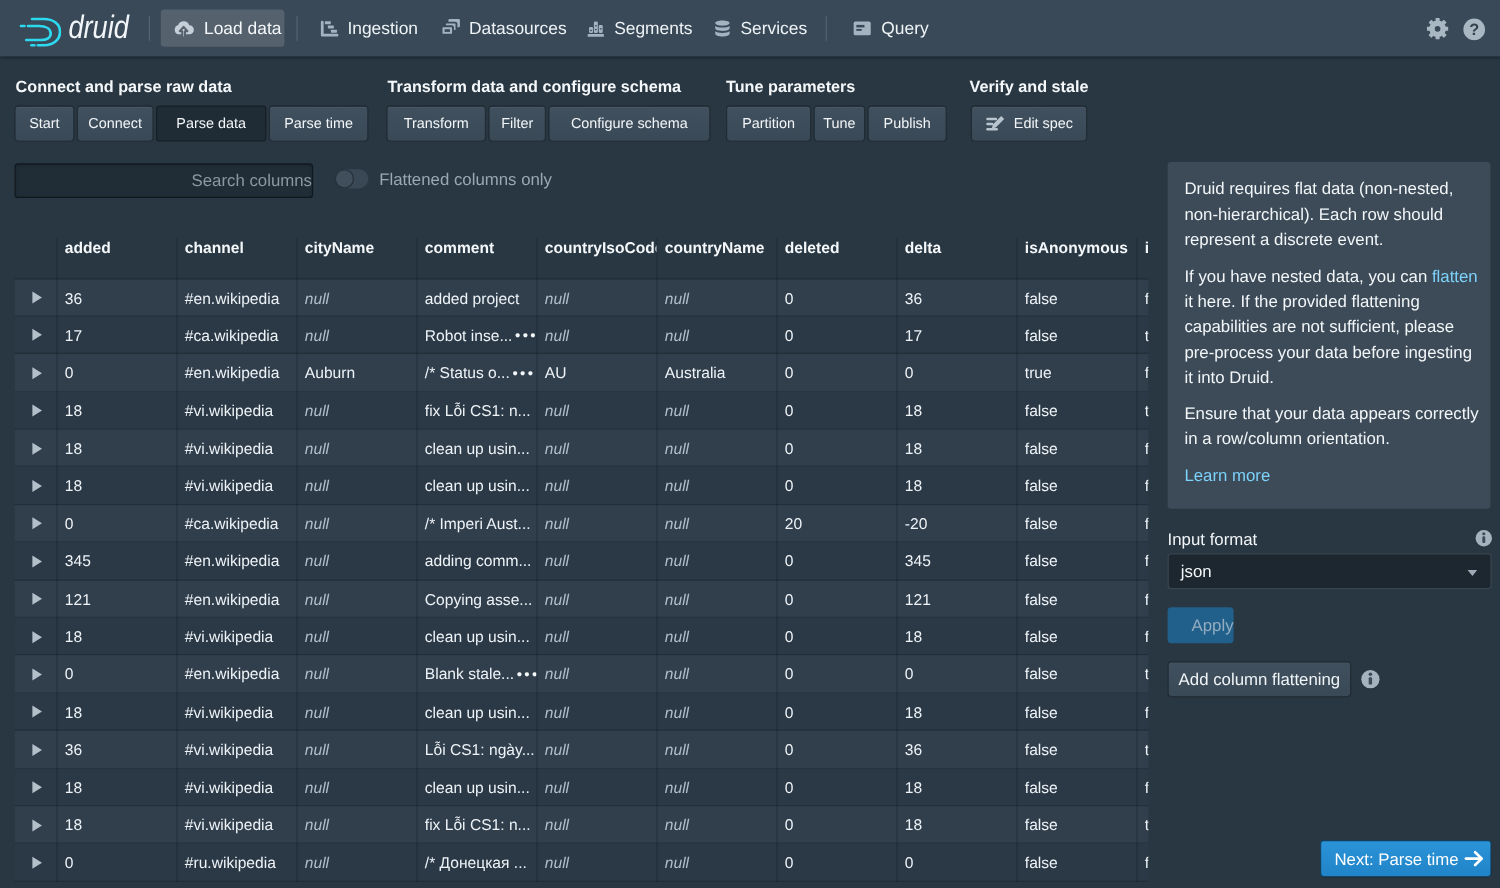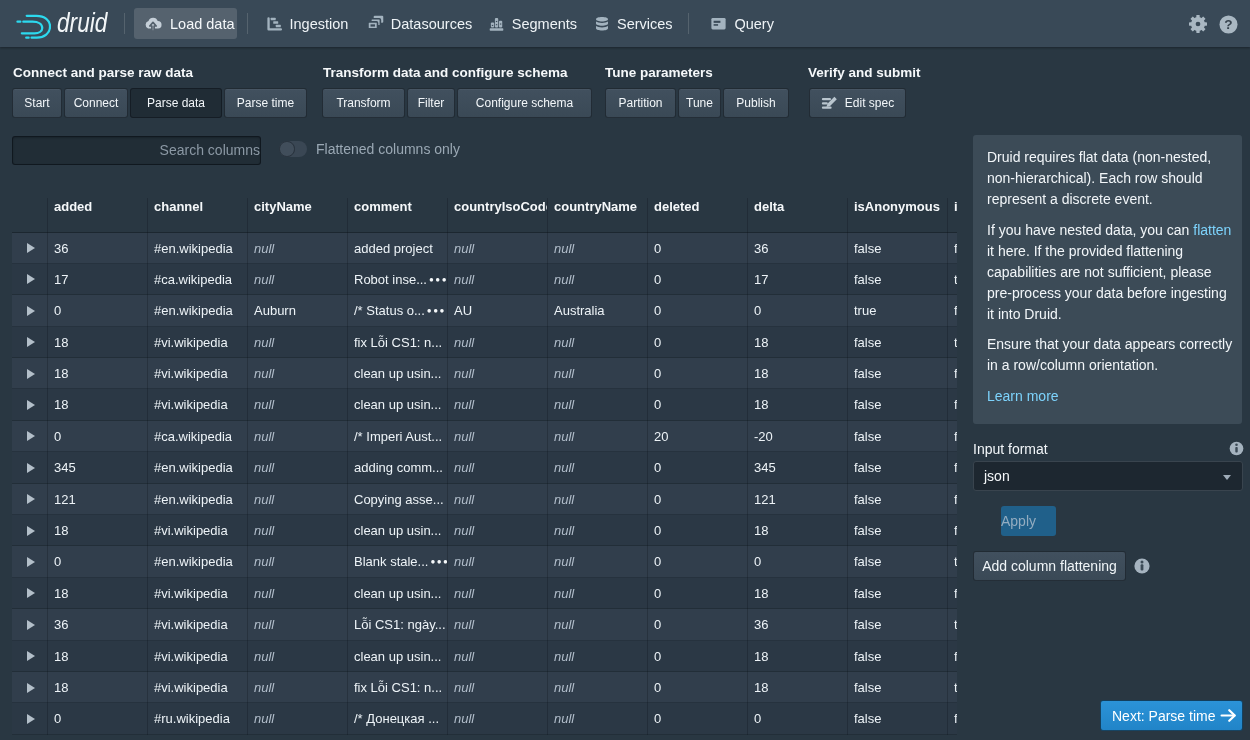--- a/index.html
+++ b/index.html
@@ -67,21 +67,21 @@
 #callout a { color:#7dd3fc; text-decoration:none; }
 #inputformat { position:absolute; left:973px; top:441px; font-size:14px; color:#f2f6f9; }
 #select { position:absolute; left:973px; top:461px; width:270px; height:30px;
   background:#1d2730; border:1px solid #39444e; border-radius:3px; font-size:14px;
   color:#f5f8fa; line-height:28px; padding-left:10px; }
 #select .caret { position:absolute; right:11px; top:12.5px; width:0; height:0;
   border-left:4.5px solid transparent; border-right:4.5px solid transparent;
   border-top:5.5px solid #9facb8; }
 #apply { position:absolute; left:973px; top:506px; width:55px; height:30px;
   background:#20608a; border-radius:3px; color:#93acc0; font-size:14px;
-  text-align:left; line-height:30px;margin-left:28px; }
+  text-align:right; line-height:30px; }
 #addcol { position:absolute; left:973px; top:551px; width:153px; height:30px;
   background:linear-gradient(#41505e,#3a4956); border:1px solid rgba(12,18,24,.55); border-radius:3px;
   color:#f0f5f8; font-size:14px; text-align:center; line-height:28px; }
 #next { position:absolute; left:1100px; top:700px; width:143px; height:31px;
   background:linear-gradient(#2b93d8,#2184c8); border:1px solid rgba(10,16,22,.6);
   border-radius:3px; color:#fff; font-size:14px; display:flex; align-items:center; }
 #next span { margin-left:11px; }
 
 .info { position:absolute; }
 </style></head>
@@ -168,21 +168,21 @@
 </svg>
 <svg style="position:absolute;left:1219px;top:15px" width="19" height="19" viewBox="0 0 16 16">
 <circle cx="8" cy="8" r="7.6" fill="#a9b7c2"></circle>
 <text x="8" y="12" font-size="11.5" font-weight="bold" fill="#35414c" text-anchor="middle" font-family="Liberation Sans,sans-serif">?</text>
 </svg>
 </div>
 
 <div class="steplabel" style="left:13px">Connect and parse raw data</div>
 <div class="steplabel" style="left:323px">Transform data and configure schema</div>
 <div class="steplabel" style="left:605px">Tune parameters</div>
-<div class="steplabel" style="left:808px">Verify and submit</div>
+<div class="steplabel" style="left:808px">Verify and stale</div>
 
 <div class="sbtn" style="left:12px;width:50px">Start</div>
 <div class="sbtn" style="left:64px;width:64px">Connect</div>
 <div class="sbtn active" style="left:130px;width:92px">Parse data</div>
 <div class="sbtn" style="left:224px;width:83px">Parse time</div>
 <div class="sbtn" style="left:322px;width:83px">Transform</div>
 <div class="sbtn" style="left:407px;width:48px">Filter</div>
 <div class="sbtn" style="left:457px;width:135px">Configure schema</div>
 <div class="sbtn" style="left:605px;width:71px">Partition</div>
 <div class="sbtn" style="left:678px;width:43px">Tune</div>

